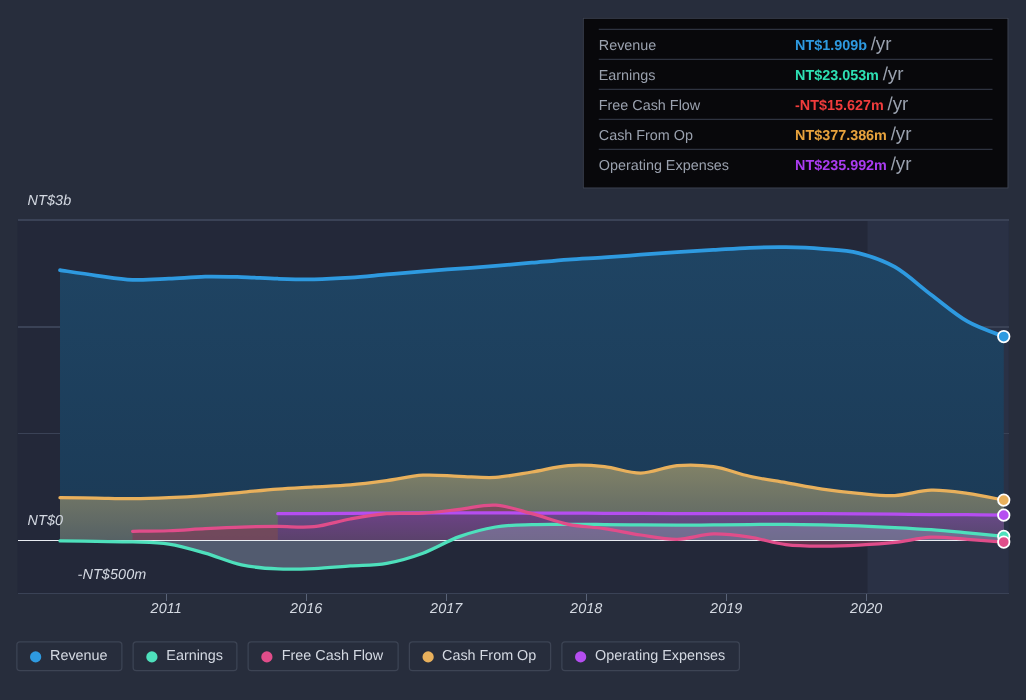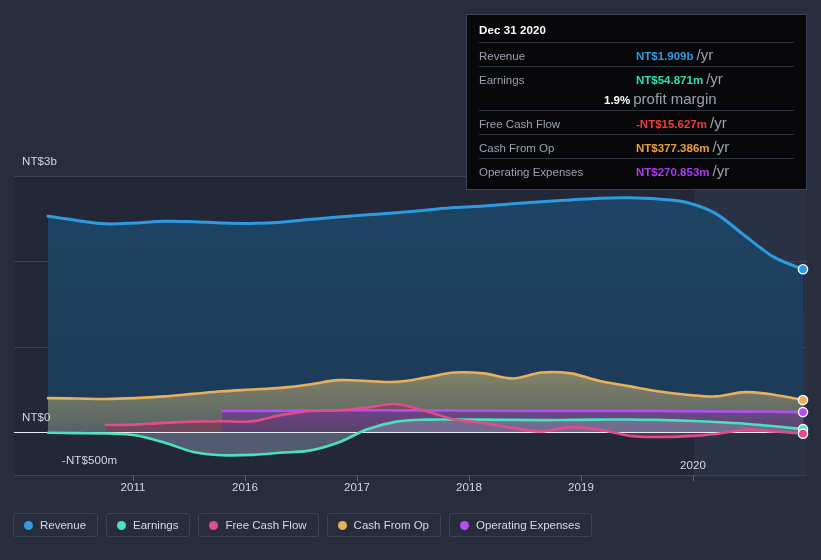--- a/index.html
+++ b/index.html
@@ -28,20 +28,21 @@
     left: 0; top: 0;
   }
 
   
   .axis-label {
     position: absolute;
     font-size: 11.5px;
     color: #d4d9e2;
     white-space: nowrap;
     letter-spacing: 0.1px;
+    font-style: italic;
   }
   .y-label { left: 22px; }
   .x-label {
     font-size: 11.5px;
     color: #d4d9e2;
     transform: translateX(-50%);
   }
 
   
   #tooltip {
@@ -181,49 +182,44 @@
 <div class="axis-label y-label" style="top:155px;">NT$3b</div>
 <div class="axis-label y-label" style="top:411px;">NT$0</div>
 <div class="axis-label y-label" style="top:454px;margin-left:40px;">-NT$500m</div>
 
 <div id="x-axis">
     <div class="axis-label x-label" style="position: absolute; left: 133px; top: 481px;">2011</div>
     <div class="axis-label x-label" style="position: absolute; left: 245px; top: 481px; text-align: right;">2016</div>
     <div class="axis-label x-label" style="position: absolute; left: 357px; top: 481px;">2017</div>
     <div class="axis-label x-label" style="position: absolute; left: 469px; top: 481px;">2018</div>
     <div class="axis-label x-label" style="position: absolute; left: 581px; top: 481px;">2019</div>
-    <div class="axis-label x-label" style="position: absolute; left: 693px; top: 459px;">2020</div>
+    <div class="axis-label x-label" style="position: absolute; left: 693px; top: 481px;">2020</div>
   </div>
 
 <div id="tooltip">
-  <div class="tt-title">Dec 31 2020</div>
   <div id="tooltip-rows">
       <div class="tt-row">
         <div class="tt-label">Revenue</div>
         <div><span class="tt-val" style="color: rgb(46, 154, 224);">NT$1.909b</span><span class="tt-unit">/yr</span></div>
       </div>
       <div class="tt-row">
         <div class="tt-label">Earnings</div>
-        <div><span class="tt-val" style="color: rgb(46, 224, 180);">NT$54.871m</span><span class="tt-unit">/yr</span></div>
-      </div>
-      <div class="tt-row no-rule">
-        <div class="tt-label"></div>
-        <div><span class="tt-margin-val" style="color: rgb(255, 255, 255);">1.9%</span><span class="tt-unit">profit margin</span></div>
+        <div><span class="tt-val" style="color: rgb(46, 224, 180);">NT$23.053m</span><span class="tt-unit">/yr</span></div>
       </div>
       <div class="tt-row">
         <div class="tt-label">Free Cash Flow</div>
         <div><span class="tt-val" style="color: rgb(240, 60, 60);">-NT$15.627m</span><span class="tt-unit">/yr</span></div>
       </div>
       <div class="tt-row">
         <div class="tt-label">Cash From Op</div>
         <div><span class="tt-val" style="color: rgb(232, 163, 61); text-align: right;">NT$377.386m</span><span class="tt-unit">/yr</span></div>
       </div>
       <div class="tt-row">
         <div class="tt-label">Operating Expenses</div>
-        <div><span class="tt-val" style="color: rgb(170, 60, 240);">NT$270.853m</span><span class="tt-unit">/yr</span></div>
+        <div><span class="tt-val" style="color: rgb(170, 60, 240);">NT$235.992m</span><span class="tt-unit">/yr</span></div>
       </div>
     </div>
 </div>
 
 <div id="legend">
     <div class="legend-item">
       <span class="legend-dot" style="background: rgb(46, 154, 224);"></span>
       <span class="legend-text">Revenue</span>
     </div>
     <div class="legend-item">

